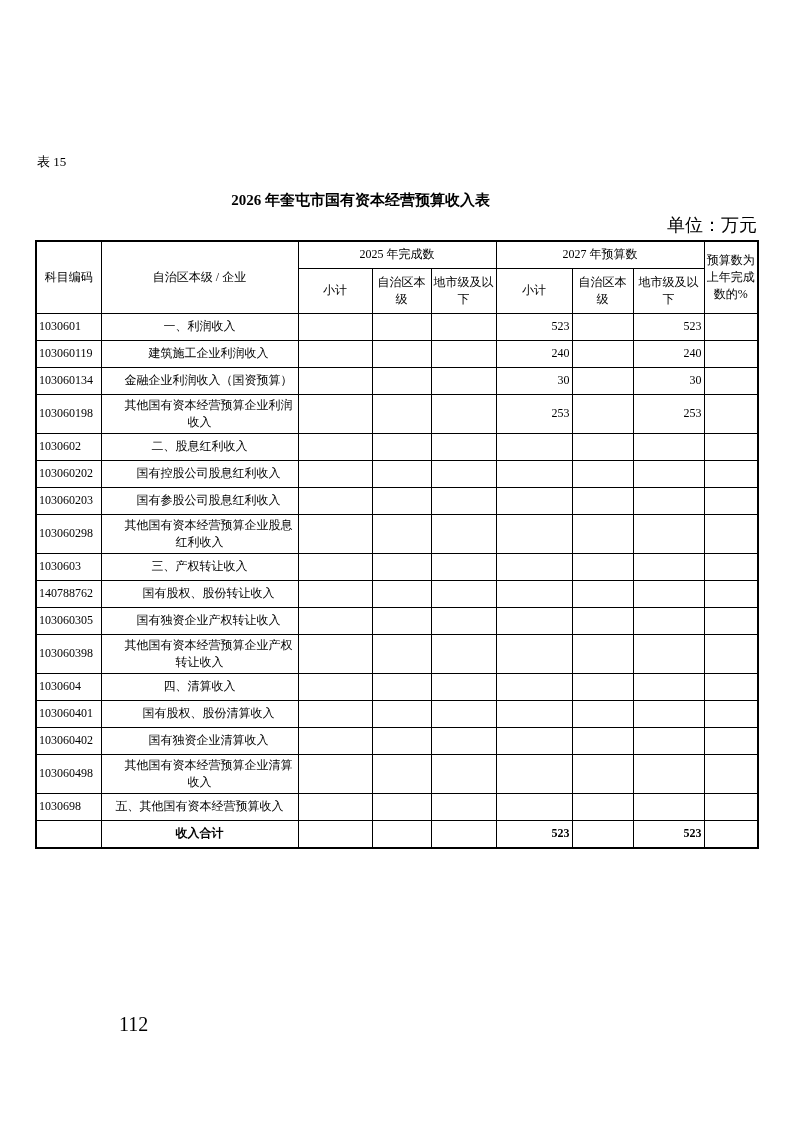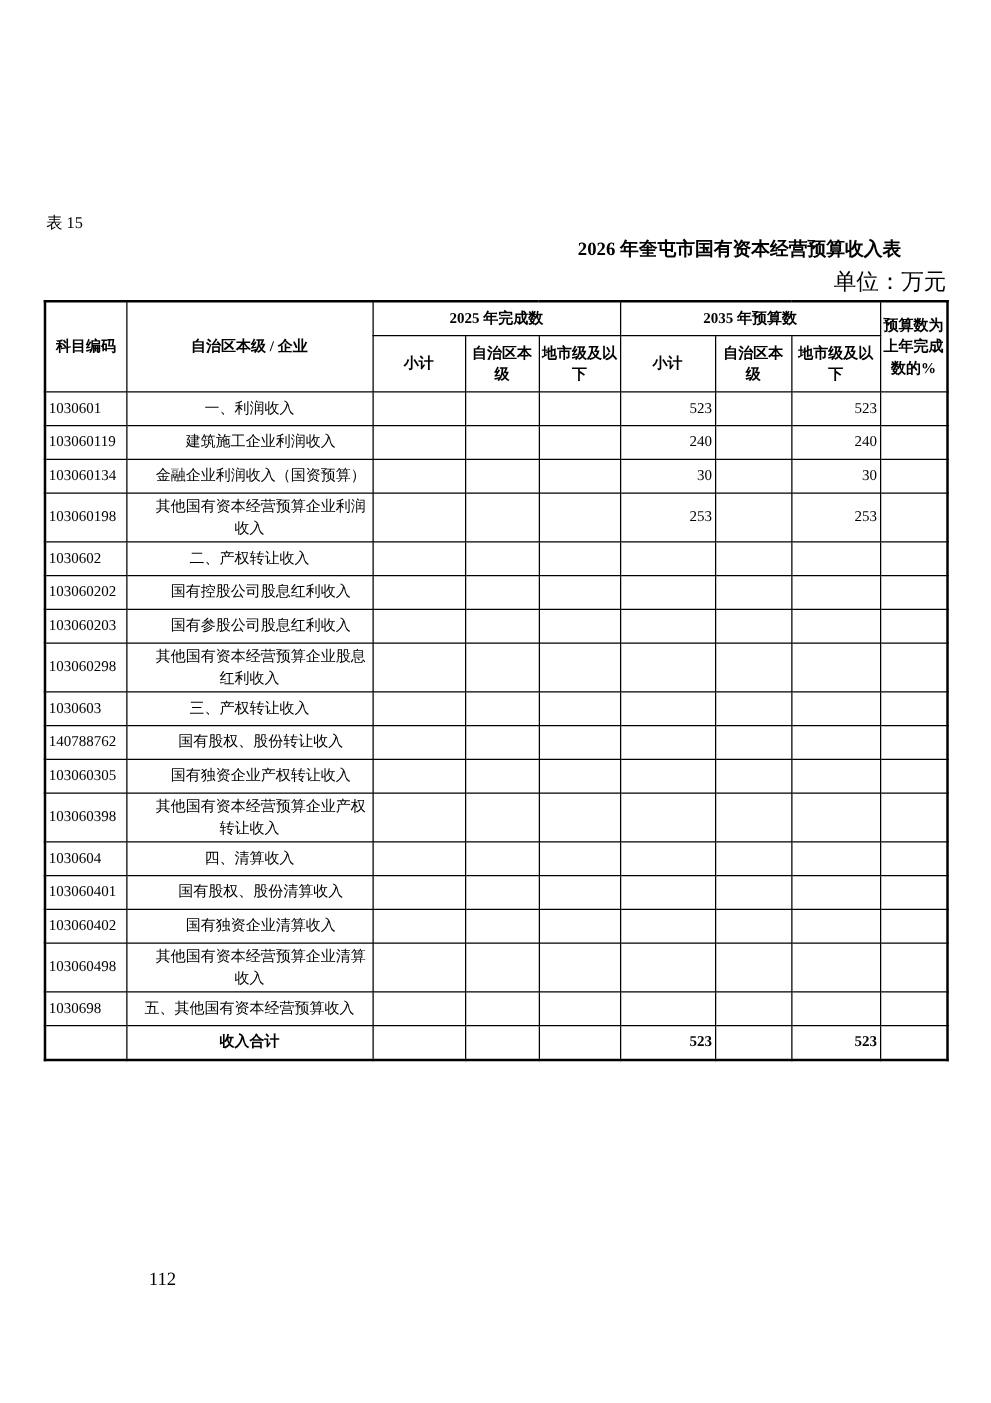--- a/index.html
+++ b/index.html
@@ -7,26 +7,26 @@
   body {
     width: 793px; height: 1122px;
     background: #ffffff;
     color: #000000;
     position: relative;
     font-family: "Liberation Serif", "DejaVu Serif", serif;
   }
   .page { position: absolute; left: 0; top: 0; width: 793px; height: 1122px; }
 
   .table-label {
-    position: absolute; left: 37px; top: 170px;
+    position: absolute; left: 37px; top: 154px;
     font-size: 13px; line-height: 16px;
   }
   .doc-title {
     position: absolute; left: 0; top: 191px; width: 721px;
-    text-align: right; font-weight: bold; font-size: 15px; line-height: 18px;
+    text-align: center; font-weight: bold; font-size: 15px; line-height: 18px;
   }
   .unit-note {
     position: absolute; right: 36px; top: 217px;
     font-size: 18px; line-height: 16px;
   }
 
   table.budget {
     position: absolute; left: 35px; top: 240px;
     width: 722px;
     border-collapse: collapse;
@@ -35,36 +35,36 @@
   }
   table.budget th, table.budget td {
     border: 1px solid #000;
     padding: 2px;
     font-size: 12px;
     line-height: 17px;
     vertical-align: middle;
     word-break: normal;
     overflow: hidden;
   }
-  thead th { font-weight: bold; text-align: center; font-size: 12.5px; }
+  thead th { font-weight: normal; text-align: center; font-size: 12.5px; }
   thead tr.group-row th { height: 27px; }
   thead tr.sub-row th { height: 45px; }
 
   tbody td { height: 27px; }
   td.code { text-align: left; padding-left: 3px; margin-left: 12px; }
   td.name { text-align: center; padding-left: 2px; padding-right: 2px; }
   td.name.sub { text-indent: 1.5em; }
   td.num { text-align: right; padding-right: 2px; }
 
   tfoot td { height: 28px; font-weight: bold; }
   tfoot td.total-label { text-align: center; }
 
   .page-number {
     position: absolute; left: 119px; top: 1016px;
-    font-size: 15px; line-height: 17px;
+    font-size: 20px; line-height: 17px;
   }
 </style>
 </head>
 <body>
 
 <div class="page">
 
   <div class="table-label">表 15</div>
   <div class="doc-title">2026 年奎屯市国有资本经营预算收入表</div>
   <div class="unit-note">单位：万元</div>
@@ -79,21 +79,21 @@
       <col style="width:76px">
       <col style="width:61px">
       <col style="width:71px">
       <col style="width:54px">
     </colgroup>
     <thead>
       <tr class="group-row">
         <th rowspan="2">科目编码</th>
         <th rowspan="2">自治区本级 / 企业</th>
         <th colspan="3">2025 年完成数</th>
-        <th colspan="3">2035 年预算数</th>
+        <th colspan="3">2027 年预算数</th>
         <th rowspan="2">预算数为上年完成数的%</th>
       </tr>
       <tr class="sub-row">
         <th>小计</th>
         <th>自治区本级</th>
         <th>地市级及以下</th>
         <th>小计</th>
         <th>自治区本级</th>
         <th>地市级及以下</th>
       </tr>
@@ -138,21 +138,21 @@
     <td class="num"></td>
     <td class="num"></td>
     <td class="num"></td>
     <td class="num">253</td>
     <td class="num"></td>
     <td class="num">253</td>
     <td class="num"></td>
   </tr>
         <tr>
     <td class="code">1030602</td>
-    <td class="name">二、产权转让收入</td>
+    <td class="name">二、股息红利收入</td>
     <td class="num"></td>
     <td class="num"></td>
     <td class="num"></td>
     <td class="num"></td>
     <td class="num"></td>
     <td class="num"></td>
     <td class="num"></td>
   </tr>
         <tr>
     <td class="code">103060202</td>

